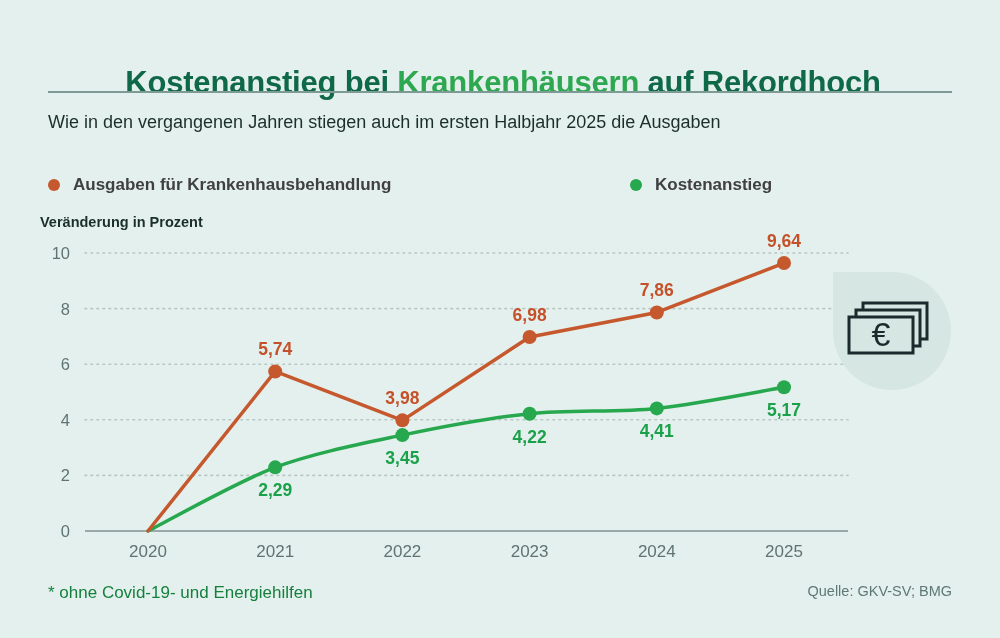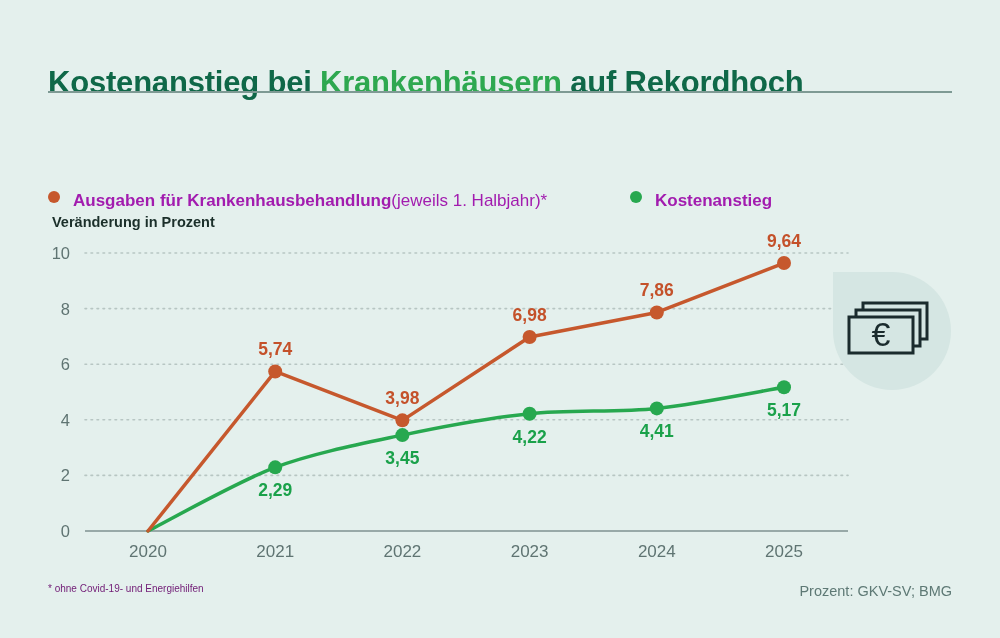--- a/index.html
+++ b/index.html
@@ -3,64 +3,64 @@
 <meta charset="utf-8">
 <style>
   html,body{margin:0;padding:0}
   body{
     width:1000px;height:638px;position:relative;overflow:hidden;
     background:#e4f0ed;
     font-family:"Liberation Sans", sans-serif;
   }
   .title{
     position:absolute;left:48px;top:44px;width:910px;
-    font-size:31px;font-weight:700;letter-spacing:-0.2px;white-space:nowrap;
+    font-size:31px;font-weight:700;letter-spacing:-0.2px;white-space:nowrap;text-align:center;
   }
   .t-dark{color:#0f6848}
   .t-green{color:#2ea850}
   .divider{position:absolute;left:48px;right:48px;top:91px;height:2px;background:#7e9a94}
   .subtitle{
     position:absolute;left:48px;top:108px;width:760px;
     font-size:18px;line-height:28px;color:#1b2f2a;
   }
   .legend-item{
-    position:absolute;top:191px;height:20px;
-    display:flex;
-    font-size:17px;color:#a21caf;font-weight:700;
+    position:absolute;top:175px;height:20px;
+    display:flex;align-items:center;
+    font-size:17px;color:#404040;font-weight:700;
   }
   .legend-item .regular{font-weight:400}
   .legend-1{left:48px}
   .legend-2{left:630px}
   .dot{width:12px;height:12px;border-radius:50%;margin-right:13px;flex:0 0 auto}
   .dot-orange{background:#c6582d}
   .dot-green{background:#27a84f}
-  .ylabel{position:absolute;left:52px;top:214px;font-size:14.5px;font-weight:700;color:#1b2f2a}
+  .ylabel{position:absolute;left:40px;top:214px;font-size:14.5px;font-weight:700;color:#1b2f2a}
   #chart-svg{position:absolute;left:0;top:0}
   #chart-svg text{font-family:"Liberation Sans", sans-serif}
   .blob{
     position:absolute;left:833px;top:272px;width:118px;height:118px;
     background:#d5e6e3;border-radius:0 59px 59px 59px;
   }
-  .footnote{position:absolute;left:48px;top:583px;font-size:10px;color:#701a75}
+  .footnote{position:absolute;left:48px;top:583px;font-size:17px;color:#15803d}
   .source{position:absolute;right:48px;top:583px;font-size:14.5px;color:#5e7975}
 </style>
 </head>
 <body>
 
 <h1 class="title"><span class="t-dark">Kostenanstieg bei </span><span class="t-green">Krankenhäusern</span><span class="t-dark"> auf Rekordhoch</span></h1>
 
 <div class="divider"></div>
 
 <div class="subtitle">
+  <div>Wie in den vergangenen Jahren stiegen auch im ersten Halbjahr 2025 die Ausgaben</div>
 </div>
 
 <div class="legend-item legend-1">
   <span class="dot dot-orange"></span>
   <span>Ausgaben für Krankenhausbehandlung</span>
-    <span class="regular"> (jeweils 1. Halbjahr)*</span>
 </div>
 <div class="legend-item legend-2">
   <span class="dot dot-green"></span>
   <span>Kostenanstieg</span>
 </div>
 
 <div class="ylabel">Veränderung in Prozent</div>
 
 <svg id="chart-svg" width="1000" height="638">
     <line x1="85" y1="531" x2="848" y2="531" stroke="#7f9290" stroke-width="1.6"></line>
@@ -108,13 +108,13 @@
 <div class="blob">
   <svg width="118" height="118">
     <rect x="30" y="31" width="64" height="36" fill="#d5e6e3" stroke="#1a2b2d" stroke-width="3"></rect>
     <rect x="23" y="38" width="64" height="36" fill="#d5e6e3" stroke="#1a2b2d" stroke-width="3"></rect>
     <rect x="16" y="45" width="64" height="36" fill="#d5e6e3" stroke="#1a2b2d" stroke-width="3"></rect>
     <text x="48" y="74" font-size="34" fill="#1a2b2d" text-anchor="middle">€</text>
   </svg>
 </div>
 
 <div class="footnote">* ohne Covid-19- und Energiehilfen</div>
-<div class="source">Prozent: GKV-SV; BMG</div>
+<div class="source">Quelle: GKV-SV; BMG</div>
 
 </body></html>

